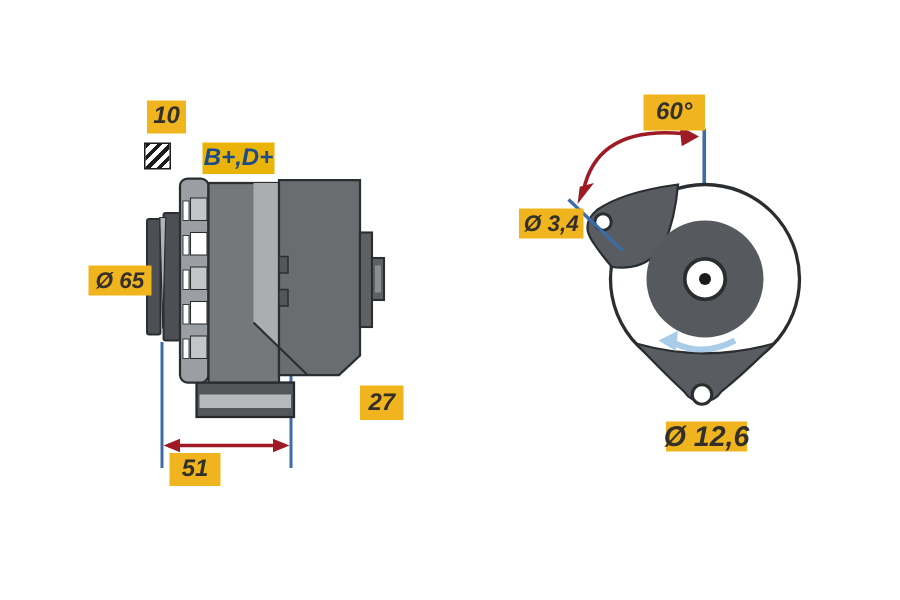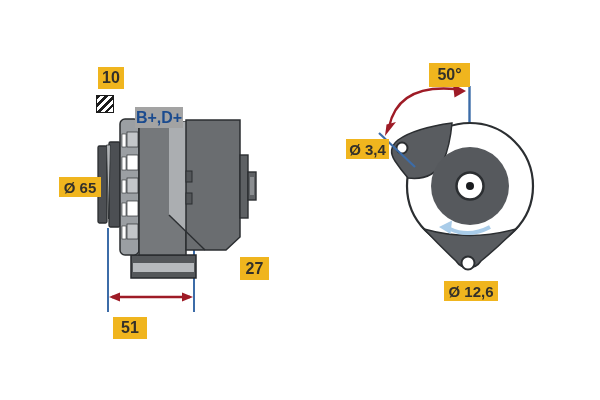--- a/index.html
+++ b/index.html
@@ -2,32 +2,33 @@
 <html><head>
 <meta charset="utf-8">
 <style>
   html,body{margin:0;padding:0;background:#ffffff;}
   .stage{
     position:relative;
     width:600px;height:347px;
     background:#ffffff;
     overflow:hidden;
     font-family:"Liberation Sans", sans-serif;
+    font-style:italic;
   }
   .stage svg{position:absolute;left:0;top:0;}
   .tag{
     position:absolute;
     display:flex;align-items:center;justify-content:center;
     font-family:"Liberation Sans", sans-serif;
     font-weight:bold;
     line-height:1;
     white-space:nowrap;
   }
   .tag.yellow{background:#f0b51e;color:#33302a;}
-  .tag.blue{background:#a3a3a3;color:#1b4b8f;margin-top:12px;}
+  .tag.blue{background:#eab308;color:#1b4b8f;}
   .hatch{
     position:absolute;
     background:repeating-linear-gradient(135deg,#1c1c1c 0 2.5px,#ffffff 2.5px 5.5px);
     border:1px solid #1c1c1c;
   }
 </style>
 </head>
 <body>
 
 <div class="stage">
@@ -124,21 +125,21 @@
   <div class="tag yellow" style="left:98px;top:67px;width:26px;height:22px;font-size:16px;">10</div>
 
   <div class="hatch" style="left:96px;top:95px;width:16px;height:16px;"></div>
 
   <div class="tag blue" style="left:135px;top:95px;width:48px;height:21px;font-size:16px;">B+,D+</div>
 
   <div class="tag yellow" style="left:59px;top:177px;width:42px;height:20px;font-size:15px;">Ø 65</div>
 
   <div class="tag yellow" style="left:199px;top:257px;width:29px;height:23px;font-size:16px;margin-left:41px;">27</div>
 
-  <div class="tag yellow" style="left:113px;top:317px;width:34px;height:22px;font-size:16px;text-align:center;">51</div>
+  <div class="tag yellow" style="left:113px;top:302px;width:34px;height:22px;font-size:16px;text-align:center;">51</div>
 
-  <div class="tag yellow" style="left:429px;top:63px;width:41px;height:24px;font-size:16px;">50°</div>
+  <div class="tag yellow" style="left:429px;top:63px;width:41px;height:24px;font-size:16px;">60°</div>
 
   <div class="tag yellow" style="left:346px;top:139px;width:43px;height:20px;font-size:15px;">Ø 3,4</div>
 
-  <div class="tag yellow" style="left:444px;top:281px;width:54px;height:20px;font-size:15px;">Ø 12,6</div>
+  <div class="tag yellow" style="left:444px;top:281px;width:54px;height:20px;font-size:19px;">Ø 12,6</div>
 
 </div>
 
 </body></html>

